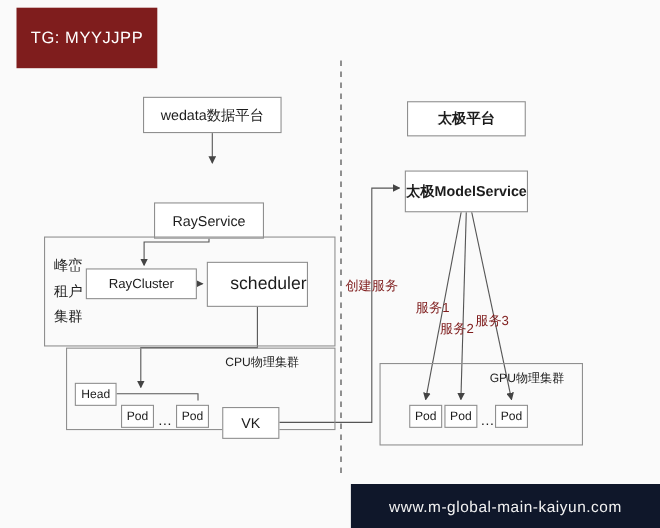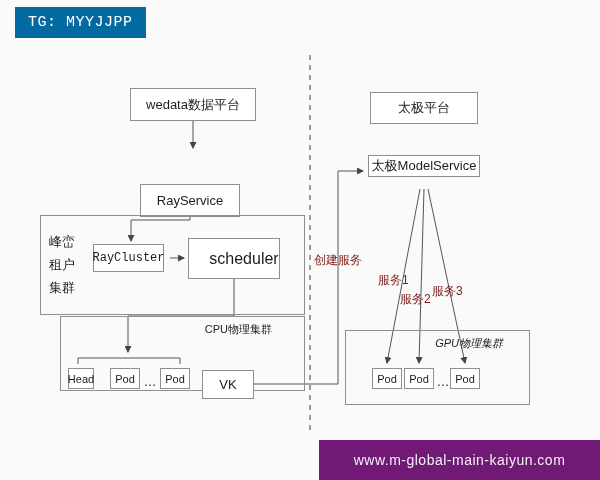--- a/index.html
+++ b/index.html
@@ -2,25 +2,25 @@
 <html><head>
 <meta charset="utf-8">
 <style>
   html,body{margin:0;padding:0;}
   .stage{
     position:relative;width:600px;height:480px;background:#fafafa;overflow:hidden;
     font-family:"Liberation Sans","DejaVu Sans",sans-serif;color:#1c1c1c;
   }
   .svg-layer{position:absolute;left:0;top:0;width:600px;height:480px;pointer-events:none;}
   .badge{
-    position:absolute;left:15px;top:7px;background:#0369a1;color:#ffffff;
-    font-size:15px;padding:7px 13px;letter-spacing:.5px;font-family:Liberation Mono, monospace;
+    position:absolute;left:15px;top:7px;background:#7f1d1d;color:#ffffff;
+    font-size:15px;padding:19px 13px;letter-spacing:.5px;
   }
   .footer-bar{
-    position:absolute;right:0;bottom:0;width:281px;height:40px;background:#701a75;
+    position:absolute;right:0;bottom:0;width:281px;height:40px;background:#0f172a;
     color:#f2f2f2;font-size:14px;display:flex;align-items:center;justify-content:center;
     letter-spacing:.5px;
   }
   .node{
     position:absolute;background:#ffffff;border:1px solid #8f8f8f;
     display:flex;align-items:center;justify-content:center;text-align:center;
     box-sizing:border-box;
   }
   .container-box{
     position:absolute;border:1px solid #8f8f8f;box-sizing:border-box;background:transparent;
@@ -73,47 +73,47 @@
   <div class="node f13" style="left:130px;top:88px;width:126px;height:33px;">wedata数据平台</div>
 
   <div class="node f13" style="left:140px;top:152px;width:100px;height:33px;margin-top:32px;">RayService</div>
 
   <div class="container-box" style="left:40px;top:215px;width:265px;height:100px;">
     <div class="cluster-label">峰峦
 租户
 集群</div>
   </div>
 
-  <div class="node f12" style="left:93px;top:244px;width:71px;height:28px;font-family:Liberation Mono, monospace;">RayCluster</div>
+  <div class="node f12" style="left:78px;top:244px;width:101px;height:28px;">RayCluster</div>
 
   <div class="node f14" style="left:188px;top:238px;width:92px;height:41px;">scheduler</div>
 
   <div class="container-box" style="left:60px;top:316px;width:245px;height:75px;">
     <div class="corner-label" style="right:32px;">CPU物理集群</div>
   </div>
 
-  <div class="node f11" style="left:68px;top:368px;width:26px;height:21px;">Head</div>
+  <div class="node f11" style="left:68px;top:348px;width:38px;height:21px;">Head</div>
   <div class="node f11" style="left:110px;top:368px;width:30px;height:21px;">Pod</div>
   <div class="dots" style="left:143px;top:368px;width:14px;height:21px;">…</div>
   <div class="node f11" style="left:160px;top:368px;width:30px;height:21px;">Pod</div>
 
   <div class="node f13" style="left:202px;top:370px;width:52px;height:29px;">VK</div>
 
   <div class="edge-label" style="left:314px;top:252px;">创建服务</div>
 
-  <div class="node f13" style="left:370px;top:92px;width:108px;height:32px;">太极平台</div>
+  <div class="node f13" style="left:370px;top:92px;width:108px;height:32px;font-weight:bold;">太极平台</div>
 
-  <div class="node f13" style="left:368px;top:155px;width:112px;height:22px;">太极ModelService</div>
+  <div class="node f13" style="left:368px;top:155px;width:112px;height:38px;font-weight:bold;">太极ModelService</div>
 
   <div class="edge-label" style="left:378px;top:272px;">服务1</div>
   <div class="edge-label" style="left:400px;top:291px;">服务2</div>
   <div class="edge-label" style="left:432px;top:283px;">服务3</div>
 
   <div class="container-box" style="left:345px;top:330px;width:185px;height:75px;">
-    <div class="corner-label" style="right:26px;font-style:italic;">GPU物理集群</div>
+    <div class="corner-label" style="right:16px;">GPU物理集群</div>
   </div>
 
   <div class="node f11" style="left:372px;top:368px;width:30px;height:21px;">Pod</div>
   <div class="node f11" style="left:404px;top:368px;width:30px;height:21px;">Pod</div>
   <div class="dots" style="left:436px;top:368px;width:14px;height:21px;">…</div>
   <div class="node f11" style="left:450px;top:368px;width:30px;height:21px;">Pod</div>
 
   <div class="footer-bar">www.m-global-main-kaiyun.com</div>
 
 </div>

